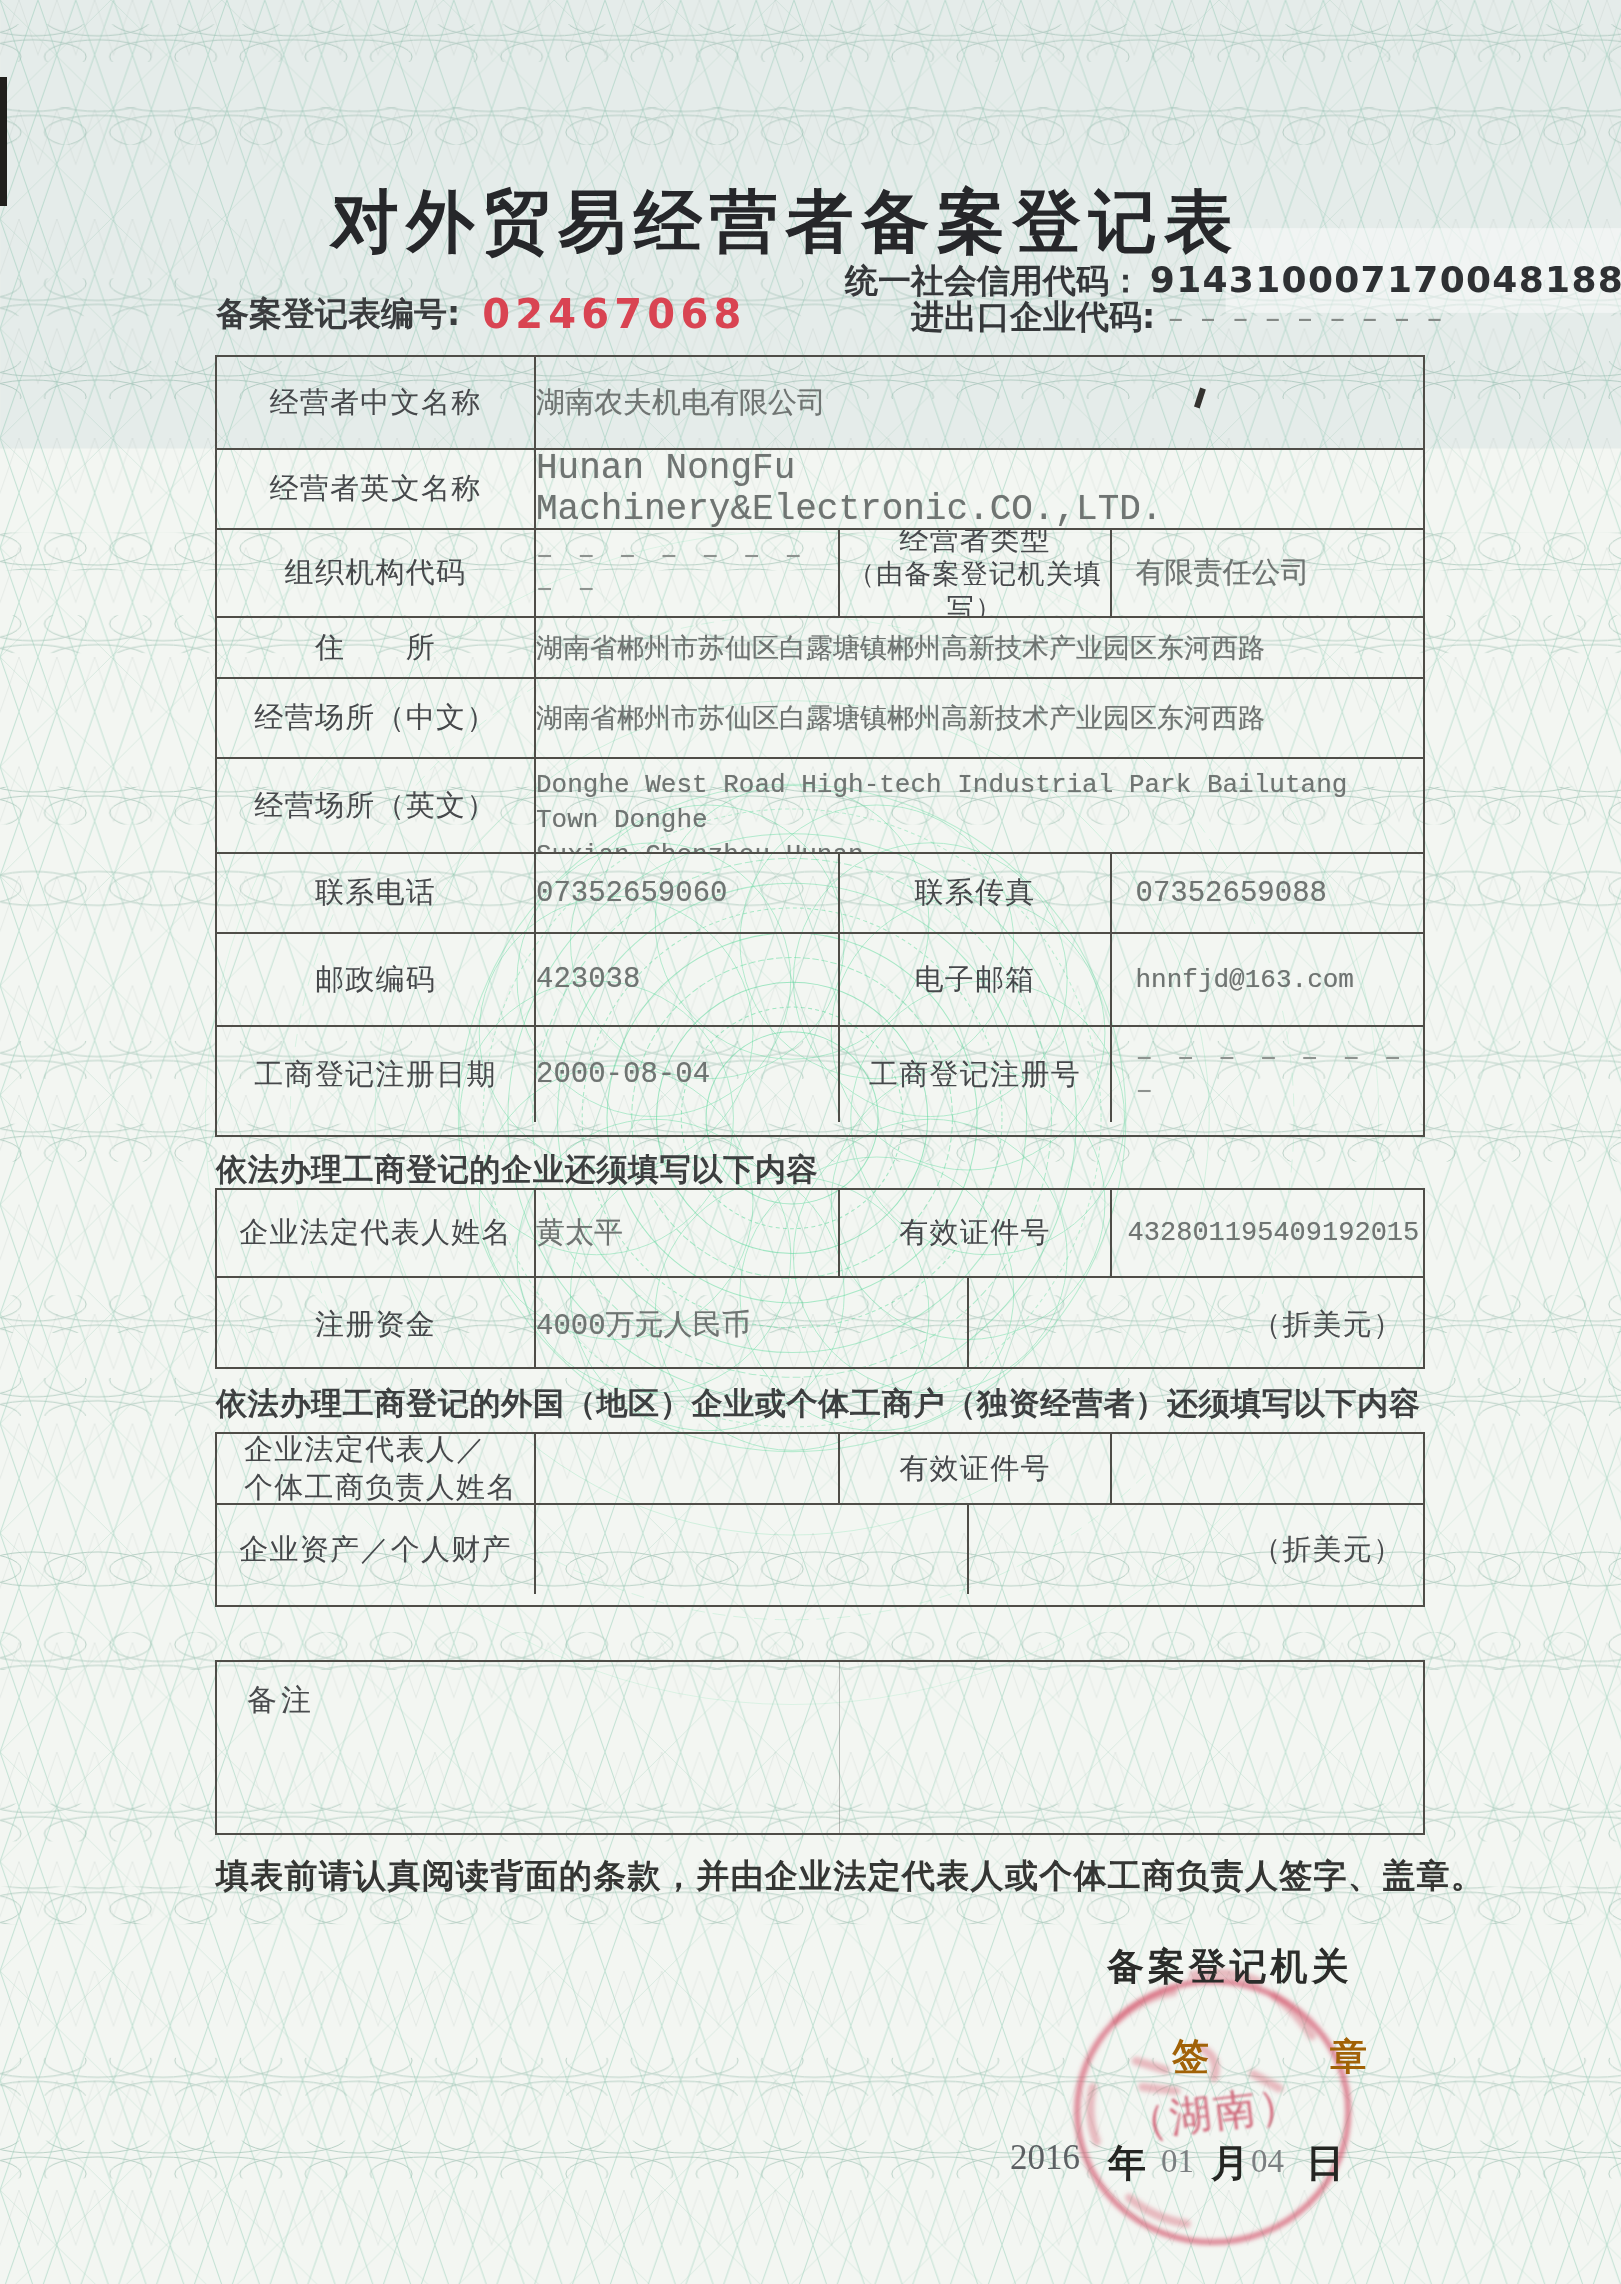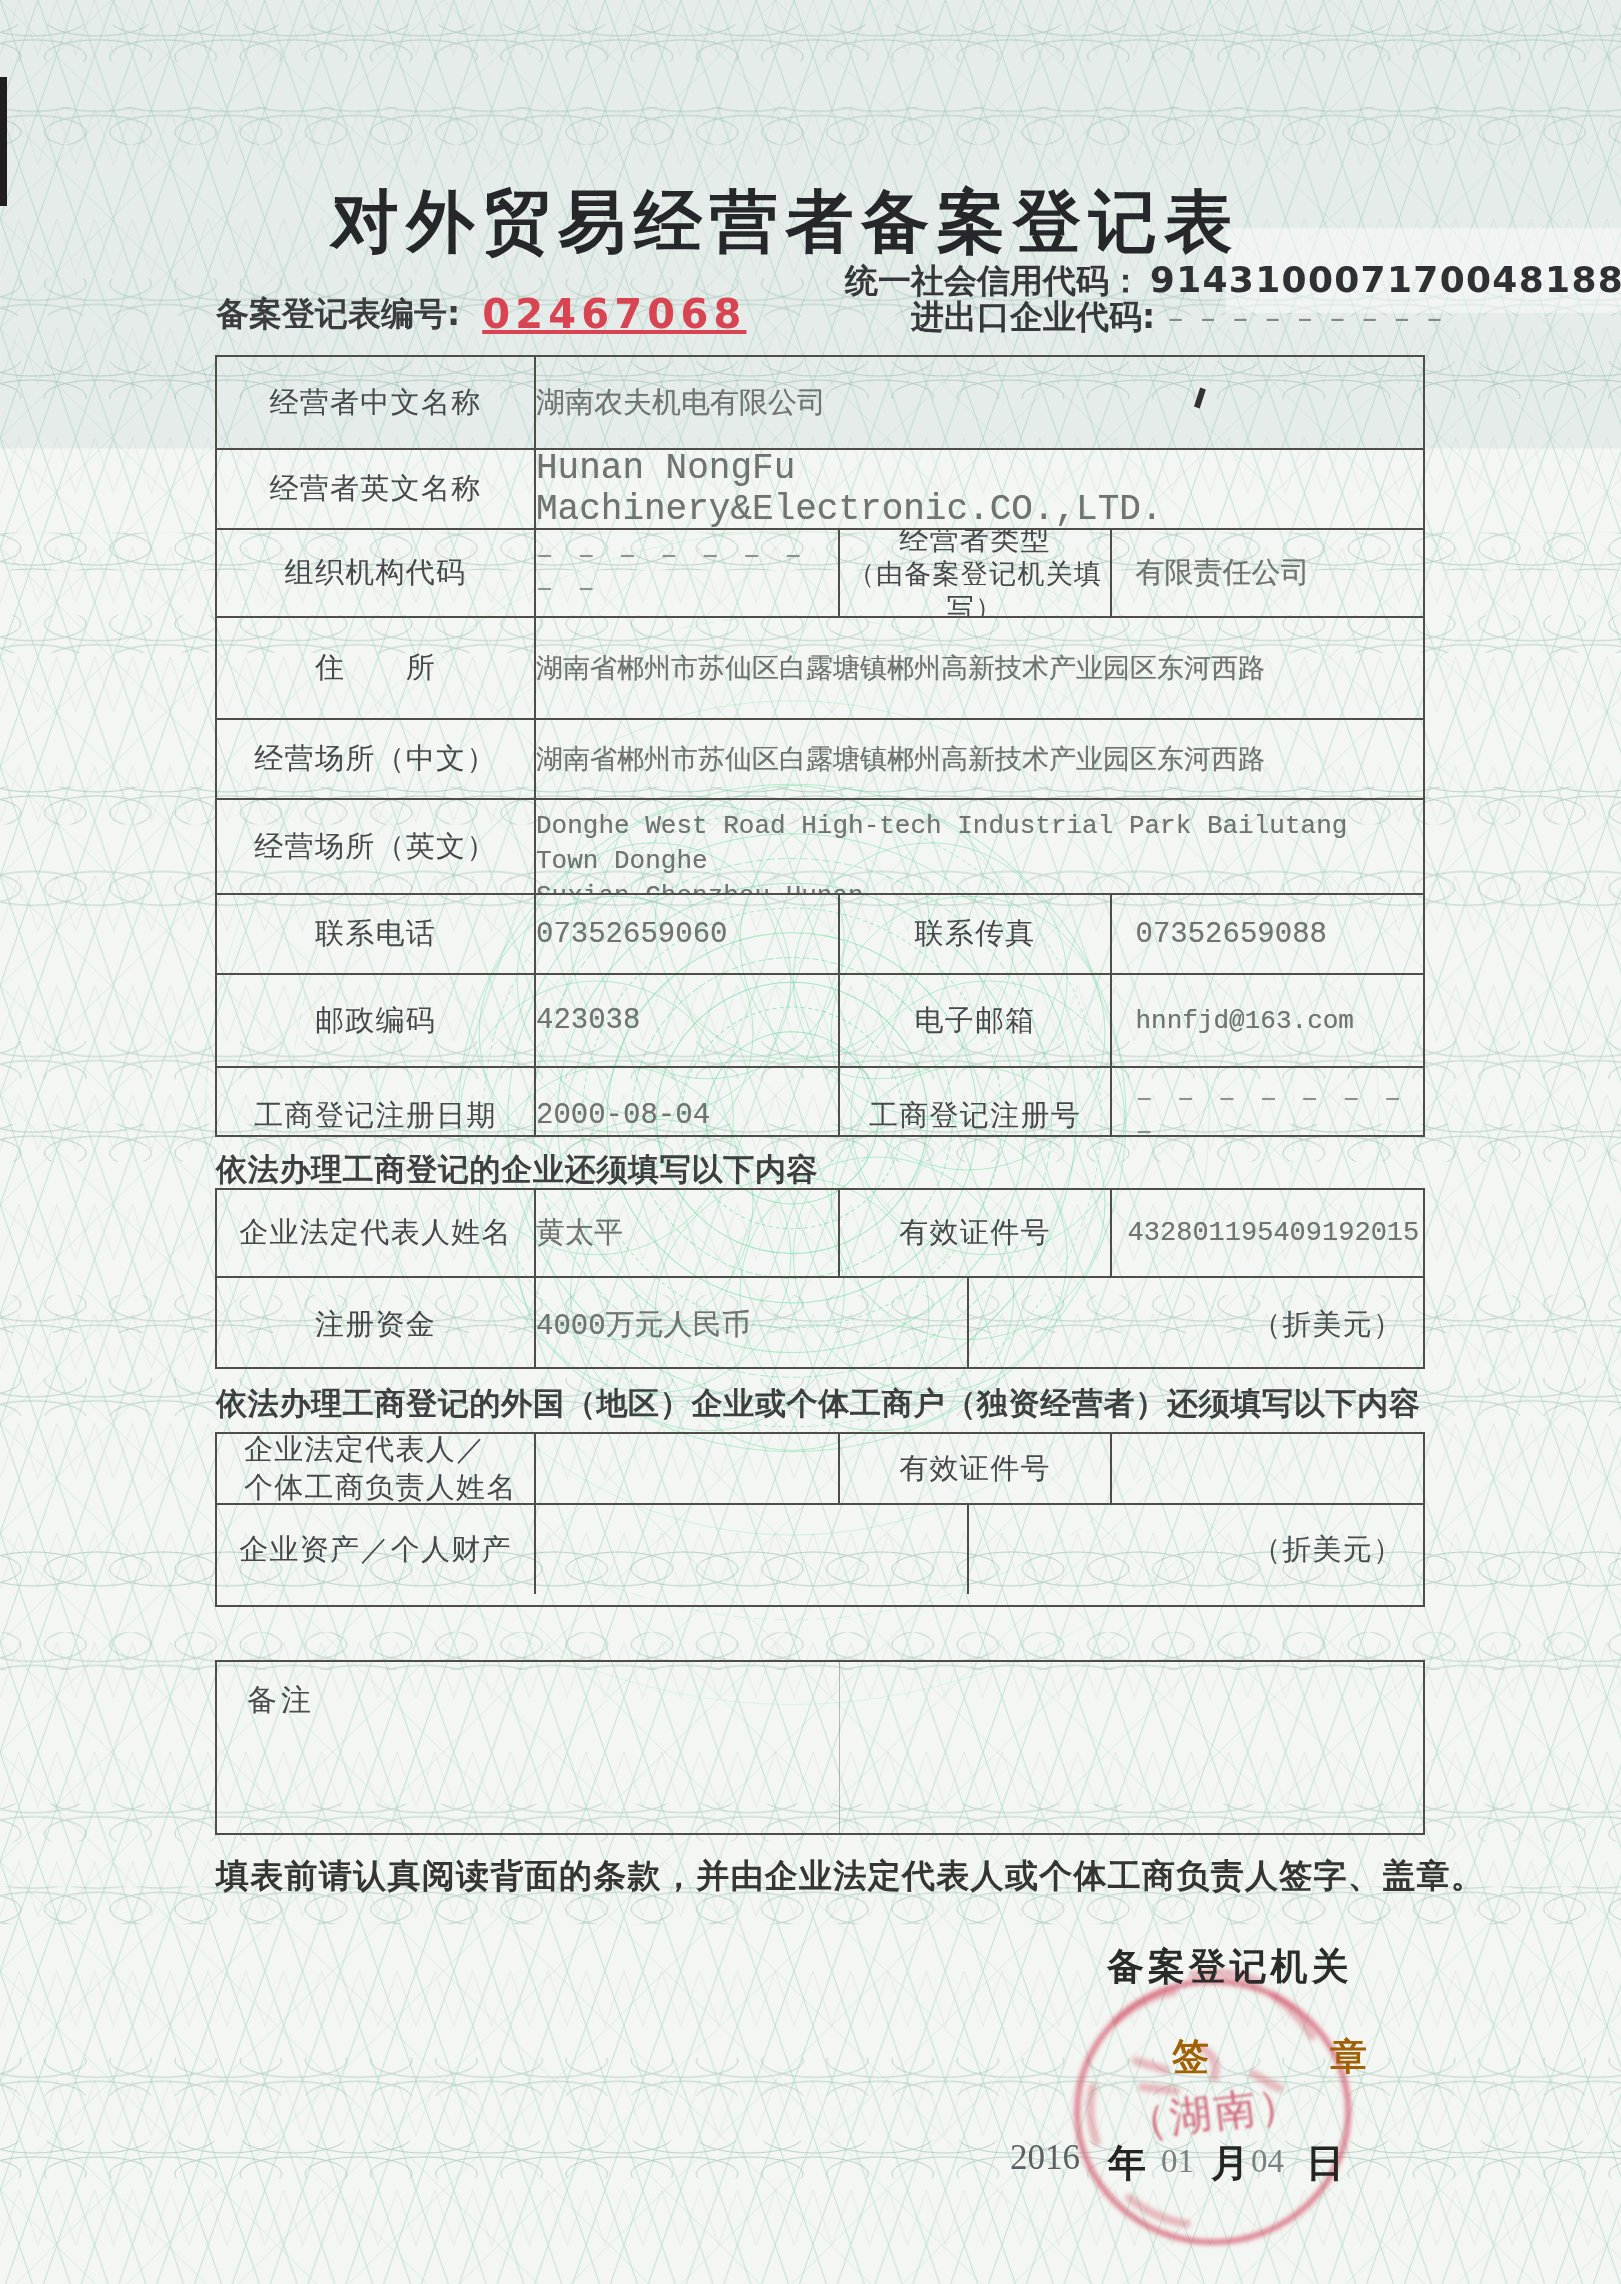--- a/index.html
+++ b/index.html
@@ -7,21 +7,21 @@
   .page{position:relative;width:1622px;height:2284px;background:#f3f6f2;overflow:hidden;
         font-family:"DejaVu Sans",sans-serif;color:#3a3c3e;}
   svg.bg{position:absolute;left:0;top:0;}
 
   
   .title{position:absolute;left:0;top:177px;width:1571px;text-align:center;
          font-size:68px;font-weight:700;letter-spacing:7.8px;color:#26272a;}
   .usc{position:absolute;left:845px;top:259px;font-size:33px;font-weight:700;color:#35373a;white-space:nowrap;}
   .usc .v{font-size:36px;font-weight:600;letter-spacing:1.3px;color:#2e3033;margin-left:7.8px;font-family:"DejaVu Sans",sans-serif;}
   .formno{position:absolute;left:216px;top:291px;font-size:33px;font-weight:700;color:#3a3c3e;white-space:nowrap;}
-  .formno .v{font-size:40px;font-weight:600;color:#d94452;letter-spacing:5.2px;margin-left:22px;vertical-align:-2.6px;text-decoration:underline;}
+  .formno .v{font-size:40px;font-weight:600;color:#d94452;letter-spacing:5.2px;margin-left:22px;vertical-align:-2.6px;}
   .iecode{position:absolute;left:911px;top:295px;font-size:33px;font-weight:700;color:#35373a;white-space:nowrap;}
   .iecode .v{font-weight:400;color:#848986;letter-spacing:3.9px;margin-left:13px;font-size:30px;}
 
   
   .tbl{position:absolute;left:215px;width:1210px;border:2.6px solid var(--bd);box-sizing:border-box;overflow:hidden;}
   .tr{display:flex;box-sizing:border-box;border-bottom:2px solid var(--bd);}
   .tr:last-child{border-bottom:none;}
   .c{box-sizing:border-box;border-right:2px solid var(--bd);display:flex;align-items:center;justify-content:center;overflow:hidden;}
   .c.last{border-right:none;}
   .w1{width:319px;flex:0 0 auto;} .w2{width:304px;flex:0 0 auto;} .w3{width:272px;flex:0 0 auto;}
@@ -194,21 +194,21 @@
     </div>
     <div class="tr" style="height:88px;">
       <div class="c w1 lbl">组织机构代码</div>
       <div class="c w2 val dashes">– – – – – – – – –</div>
       <div class="c w3 lbl stack">
         <span>经营者类型</span>
         <span class="s2">（由备案登记机关填写）</span>
       </div>
       <div class="c w4 last val" style="padding-left:23.5px;">有限责任公司</div>
     </div>
-    <div class="tr" style="height:102px;">
+    <div class="tr" style="height:61px;">
       <div class="c w1 lbl">住　　所</div>
       <div class="c wspan last val" style="font-size:27px;">湖南省郴州市苏仙区白露塘镇郴州高新技术产业园区东河西路</div>
     </div>
     <div class="tr" style="height:80px;">
       <div class="c w1 lbl">经营场所（中文）</div>
       <div class="c wspan last val" style="font-size:27px;">湖南省郴州市苏仙区白露塘镇郴州高新技术产业园区东河西路</div>
     </div>
     <div class="tr" style="height:95px;">
       <div class="c w1 lbl">经营场所（英文）</div>
       <div class="c wspan last val" style="align-items:flex-start;padding-top:9px;flex-direction:column;">

